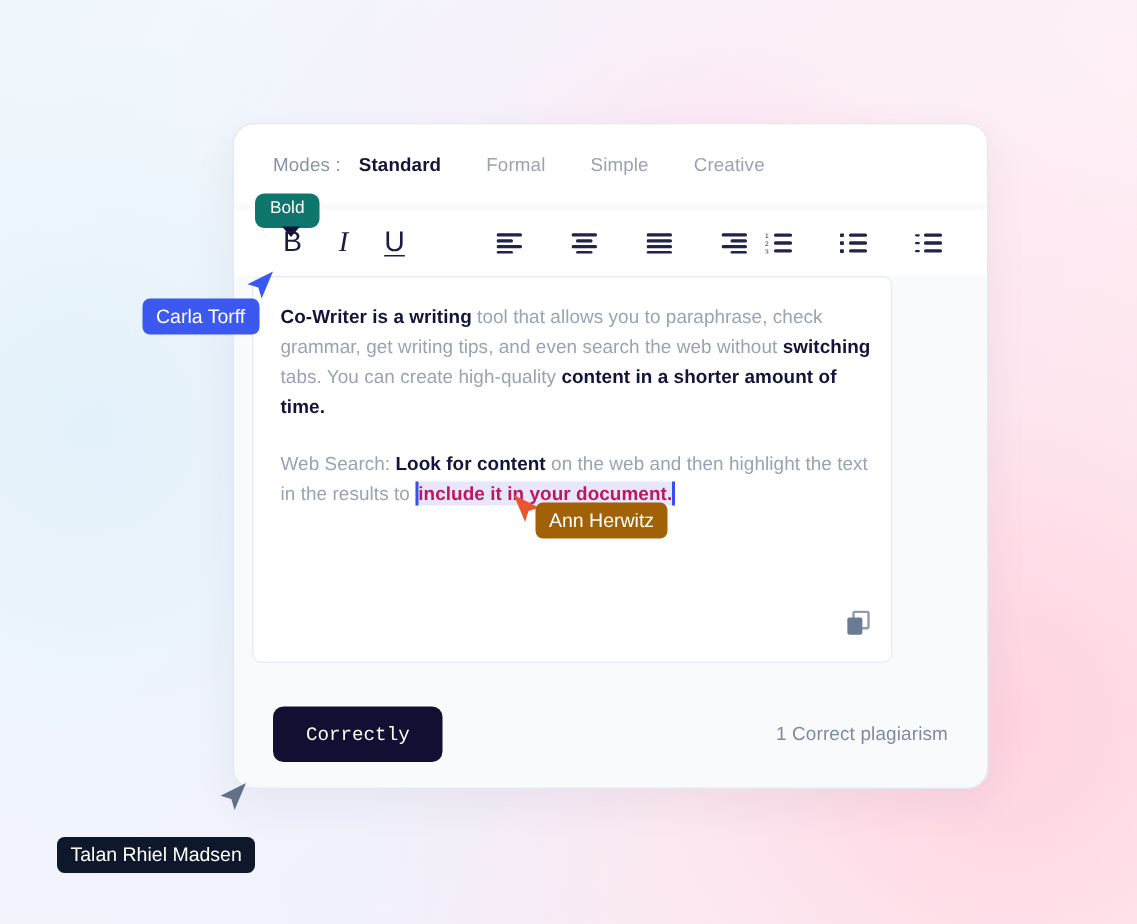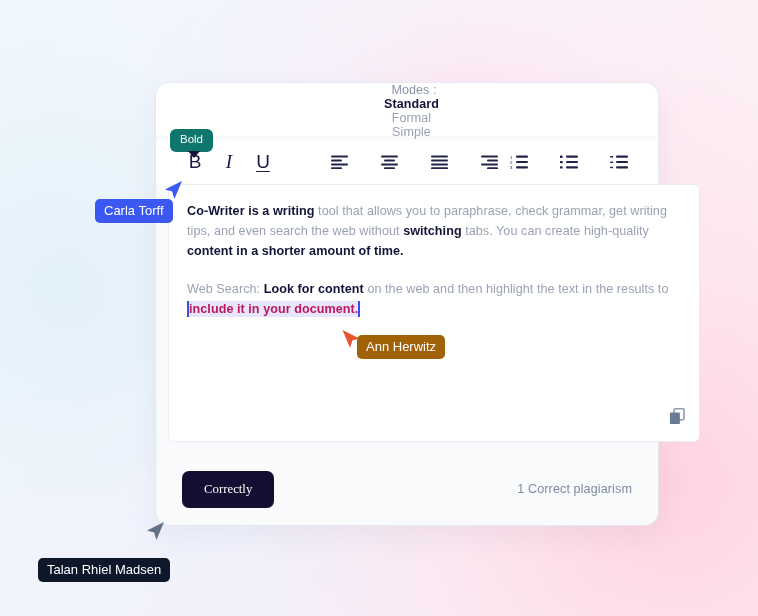--- a/index.html
+++ b/index.html
@@ -46,32 +46,31 @@
     position: absolute;
     left: 0; top: 0;
     width: 100%;
     height: 53px;
     background: #ffffff;
     border-radius: 14px 14px 0 0;
     box-sizing: border-box;
     display: flex;
     align-items: center;
     padding-left: 26px;
-    flex-direction: column;
   }
   .modes-label {
     font-size: 12.5px;
     color: #8a93a6;
     margin-right: 12px;
     letter-spacing: .1px;
   }
   .mode-item {
     font-size: 12.5px;
     color: #9aa2b3;
-    margin-right: 17px;
+    margin-right: 30px;
     letter-spacing: .1px;
   }
   .mode-item.active {
     color: #13143a;
     font-weight: bold;
   }
 
   
   .toolbar {
     position: absolute;
@@ -98,21 +97,21 @@
   .gap-a { width: 66px; }
   .tb-btn + .tb-btn { margin-left: 4px; }
   .align-sp { margin-left: 20px !important; }
   .list-sp { margin-left: 20px !important; }
 
   
   .editor {
     position: absolute;
     left: 12px;
     top: 101px;
-    width: 532px;
+    width: 427px;
     height: 258px;
     background: #ffffff;
     border: 1px solid #e9edf3;
     border-radius: 6px;
     box-sizing: border-box;
     padding: 16px 10px 0 18px;
     overflow: hidden;
   }
   .para {
     font-size: 12.6px;
@@ -152,21 +151,21 @@
     box-sizing: border-box;
   }
   .primary-btn {
     background: #120f32;
     color: #ffffff;
     font-size: 12.8px;
     border: none;
     border-radius: 7px;
     padding: 11px 22px;
     cursor: pointer;
-    font-family: Liberation Serif, serif;
+    font-family: Liberation Mono, monospace;
   }
   .status-text {
     font-size: 12.6px;
     color: #7f8ba0;
     letter-spacing: .1px;
   }
 
   
   #bold-tooltip {
     position: absolute;

